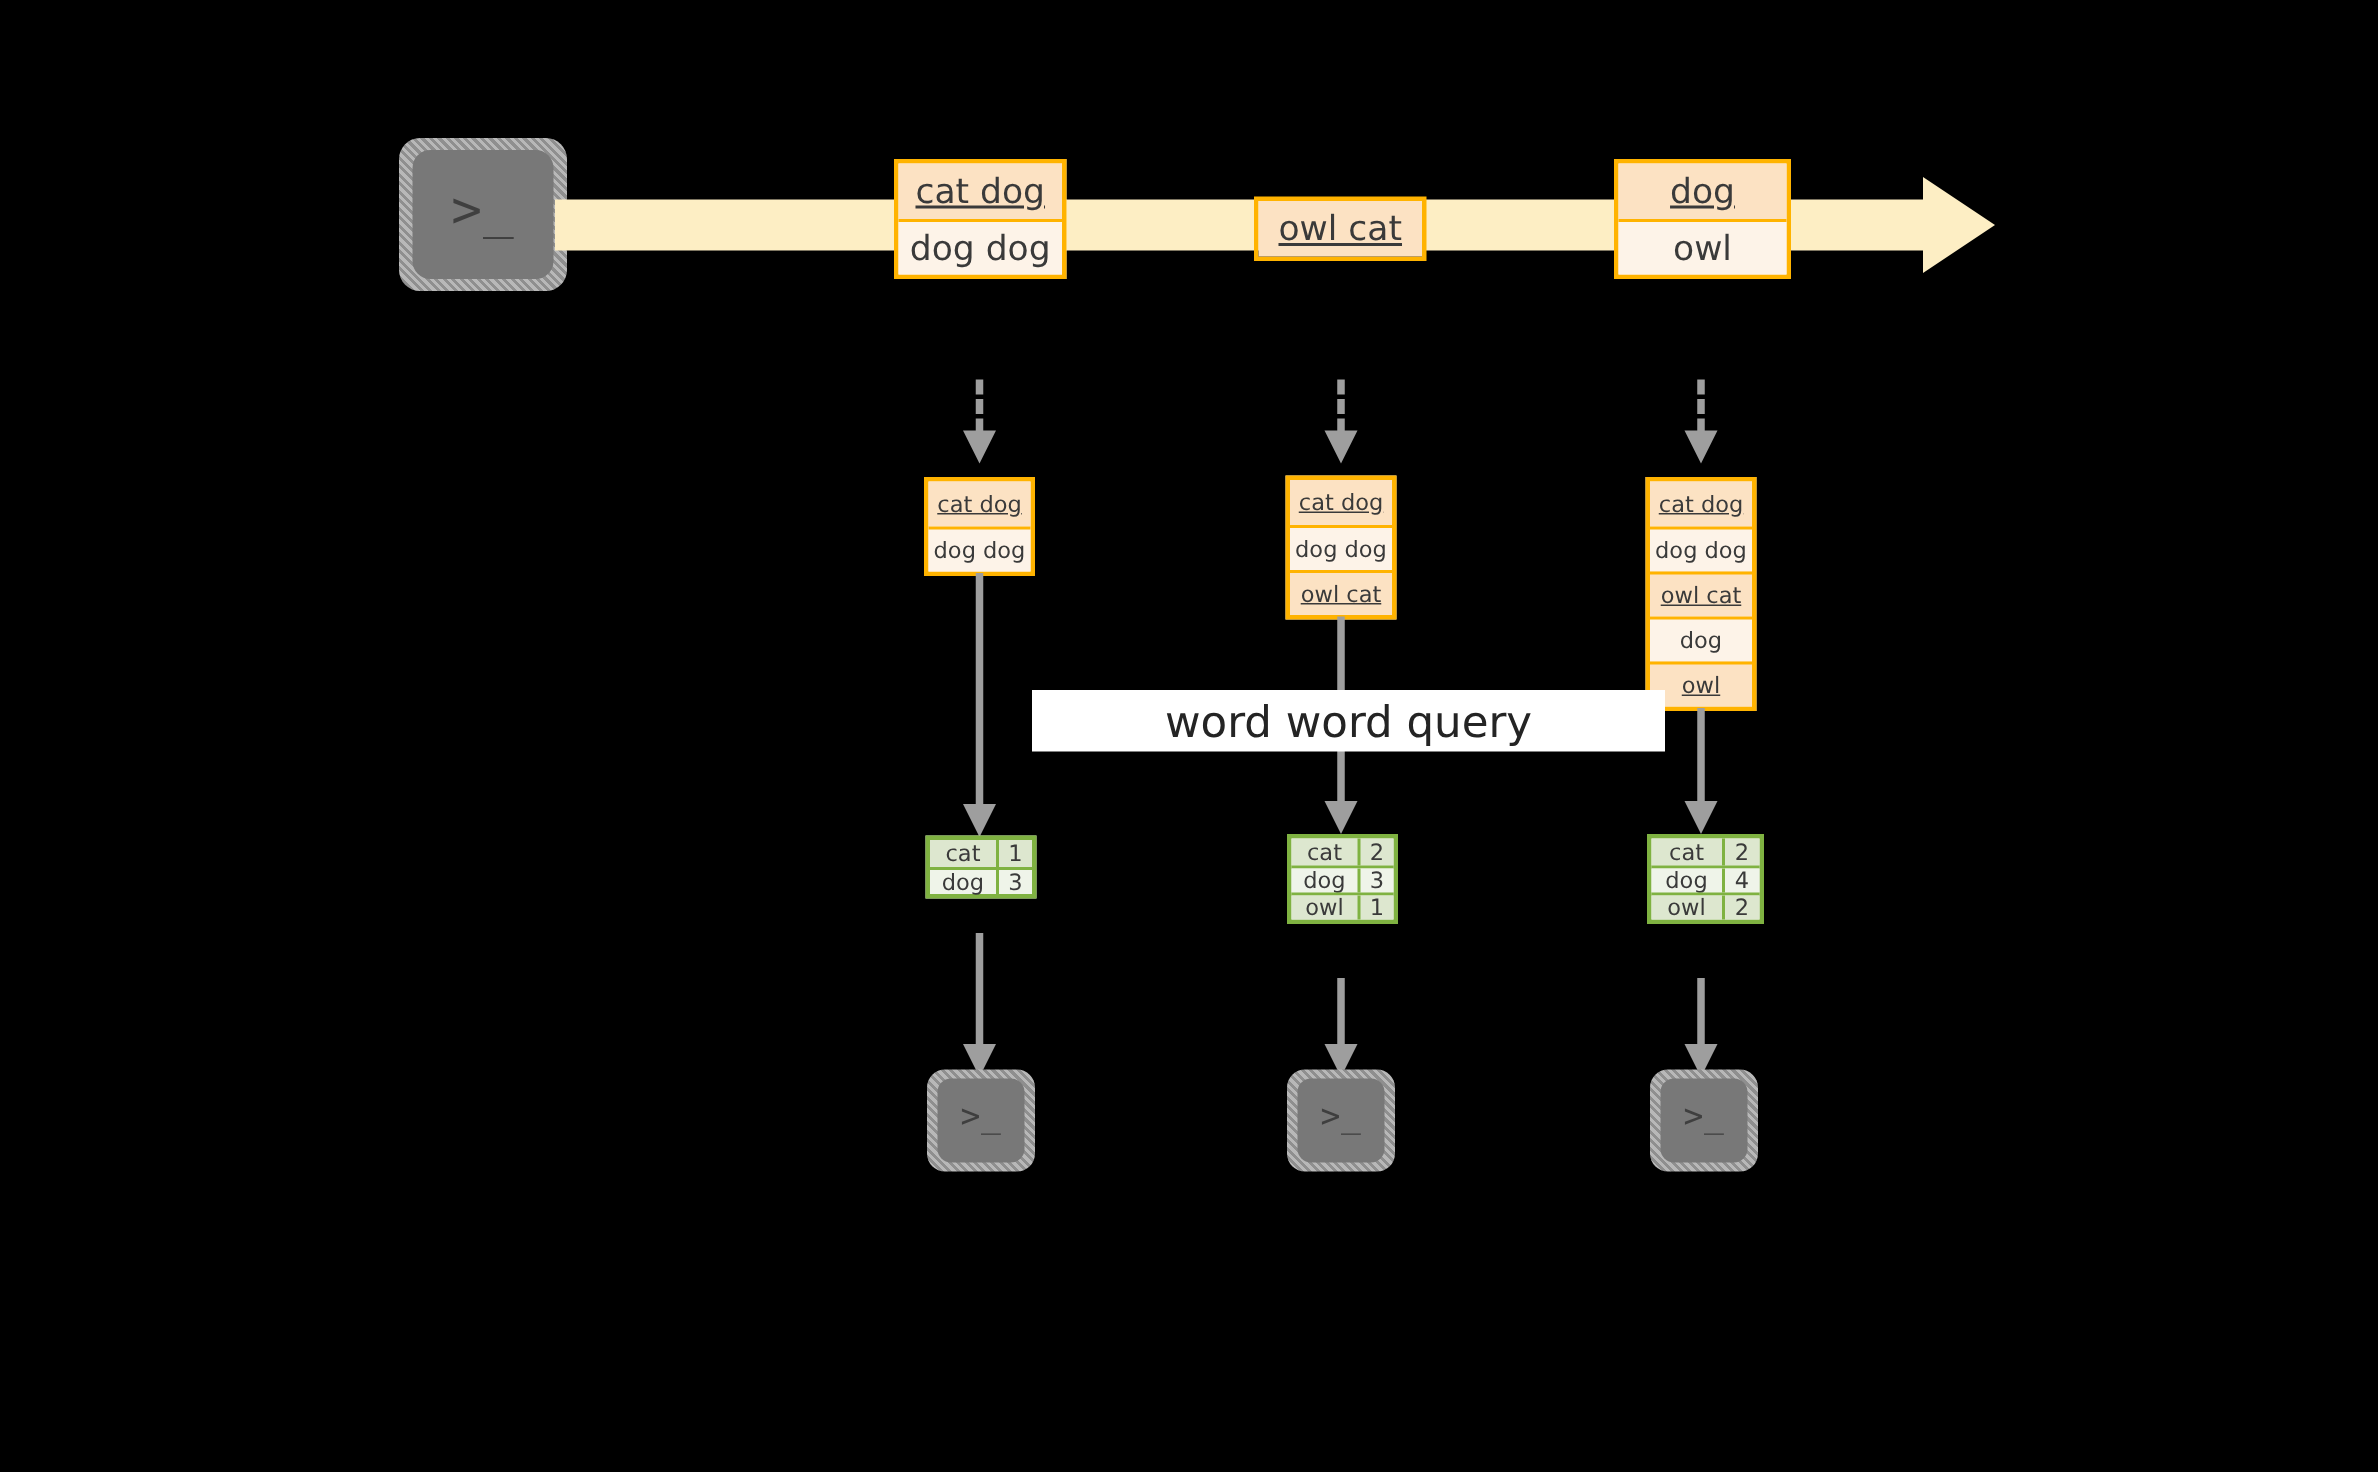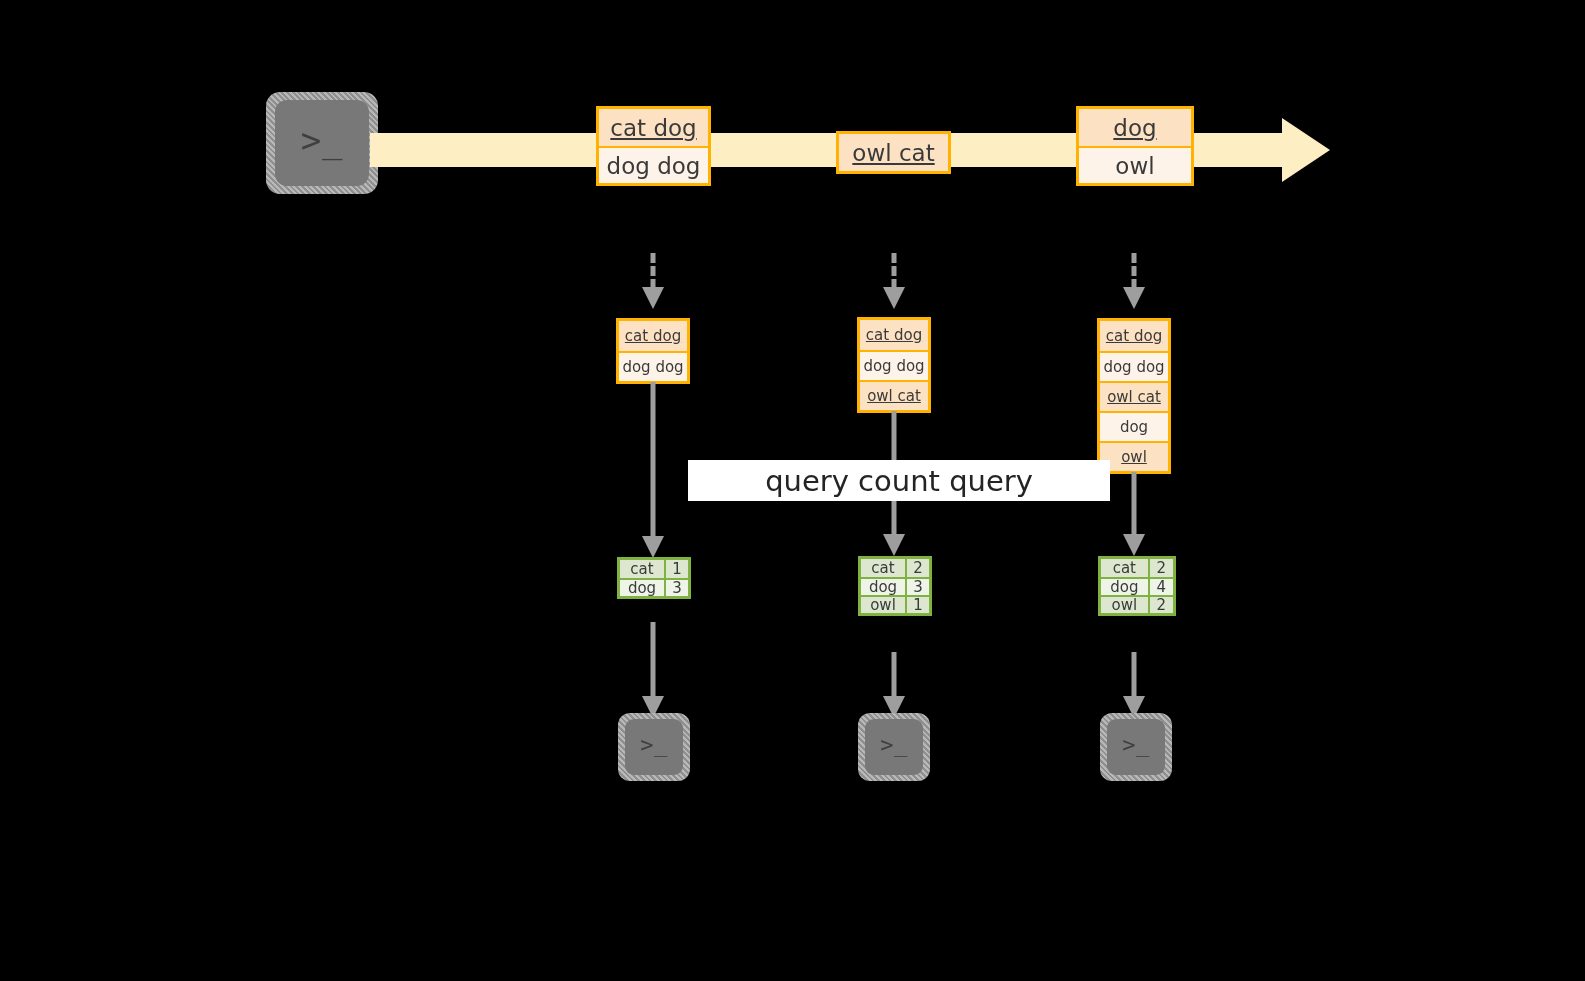--- a/index.html
+++ b/index.html
@@ -297,16 +297,16 @@
     <div class="shaft" style="height:46px;"></div>
     <div class="head" style="top:44px;"></div>
   </div>
 
   <div class="terminal" style="left:1100px; top:713px; width:72px; height:68px; border-radius:12px;">
     <div class="inner" style="left:7px; top:6px; right:7px; bottom:6px; border-radius:9px;"></div>
     <div class="prompt" style="font-size:22px;">&gt;_</div>
   </div>
 
   <div class="label-band" style="left:688px; top:460px; width:422px; height:41px;">
-    <span>query count query</span>
+    <span>word word query</span>
   </div>
 
 </div>
 
 </body></html>

